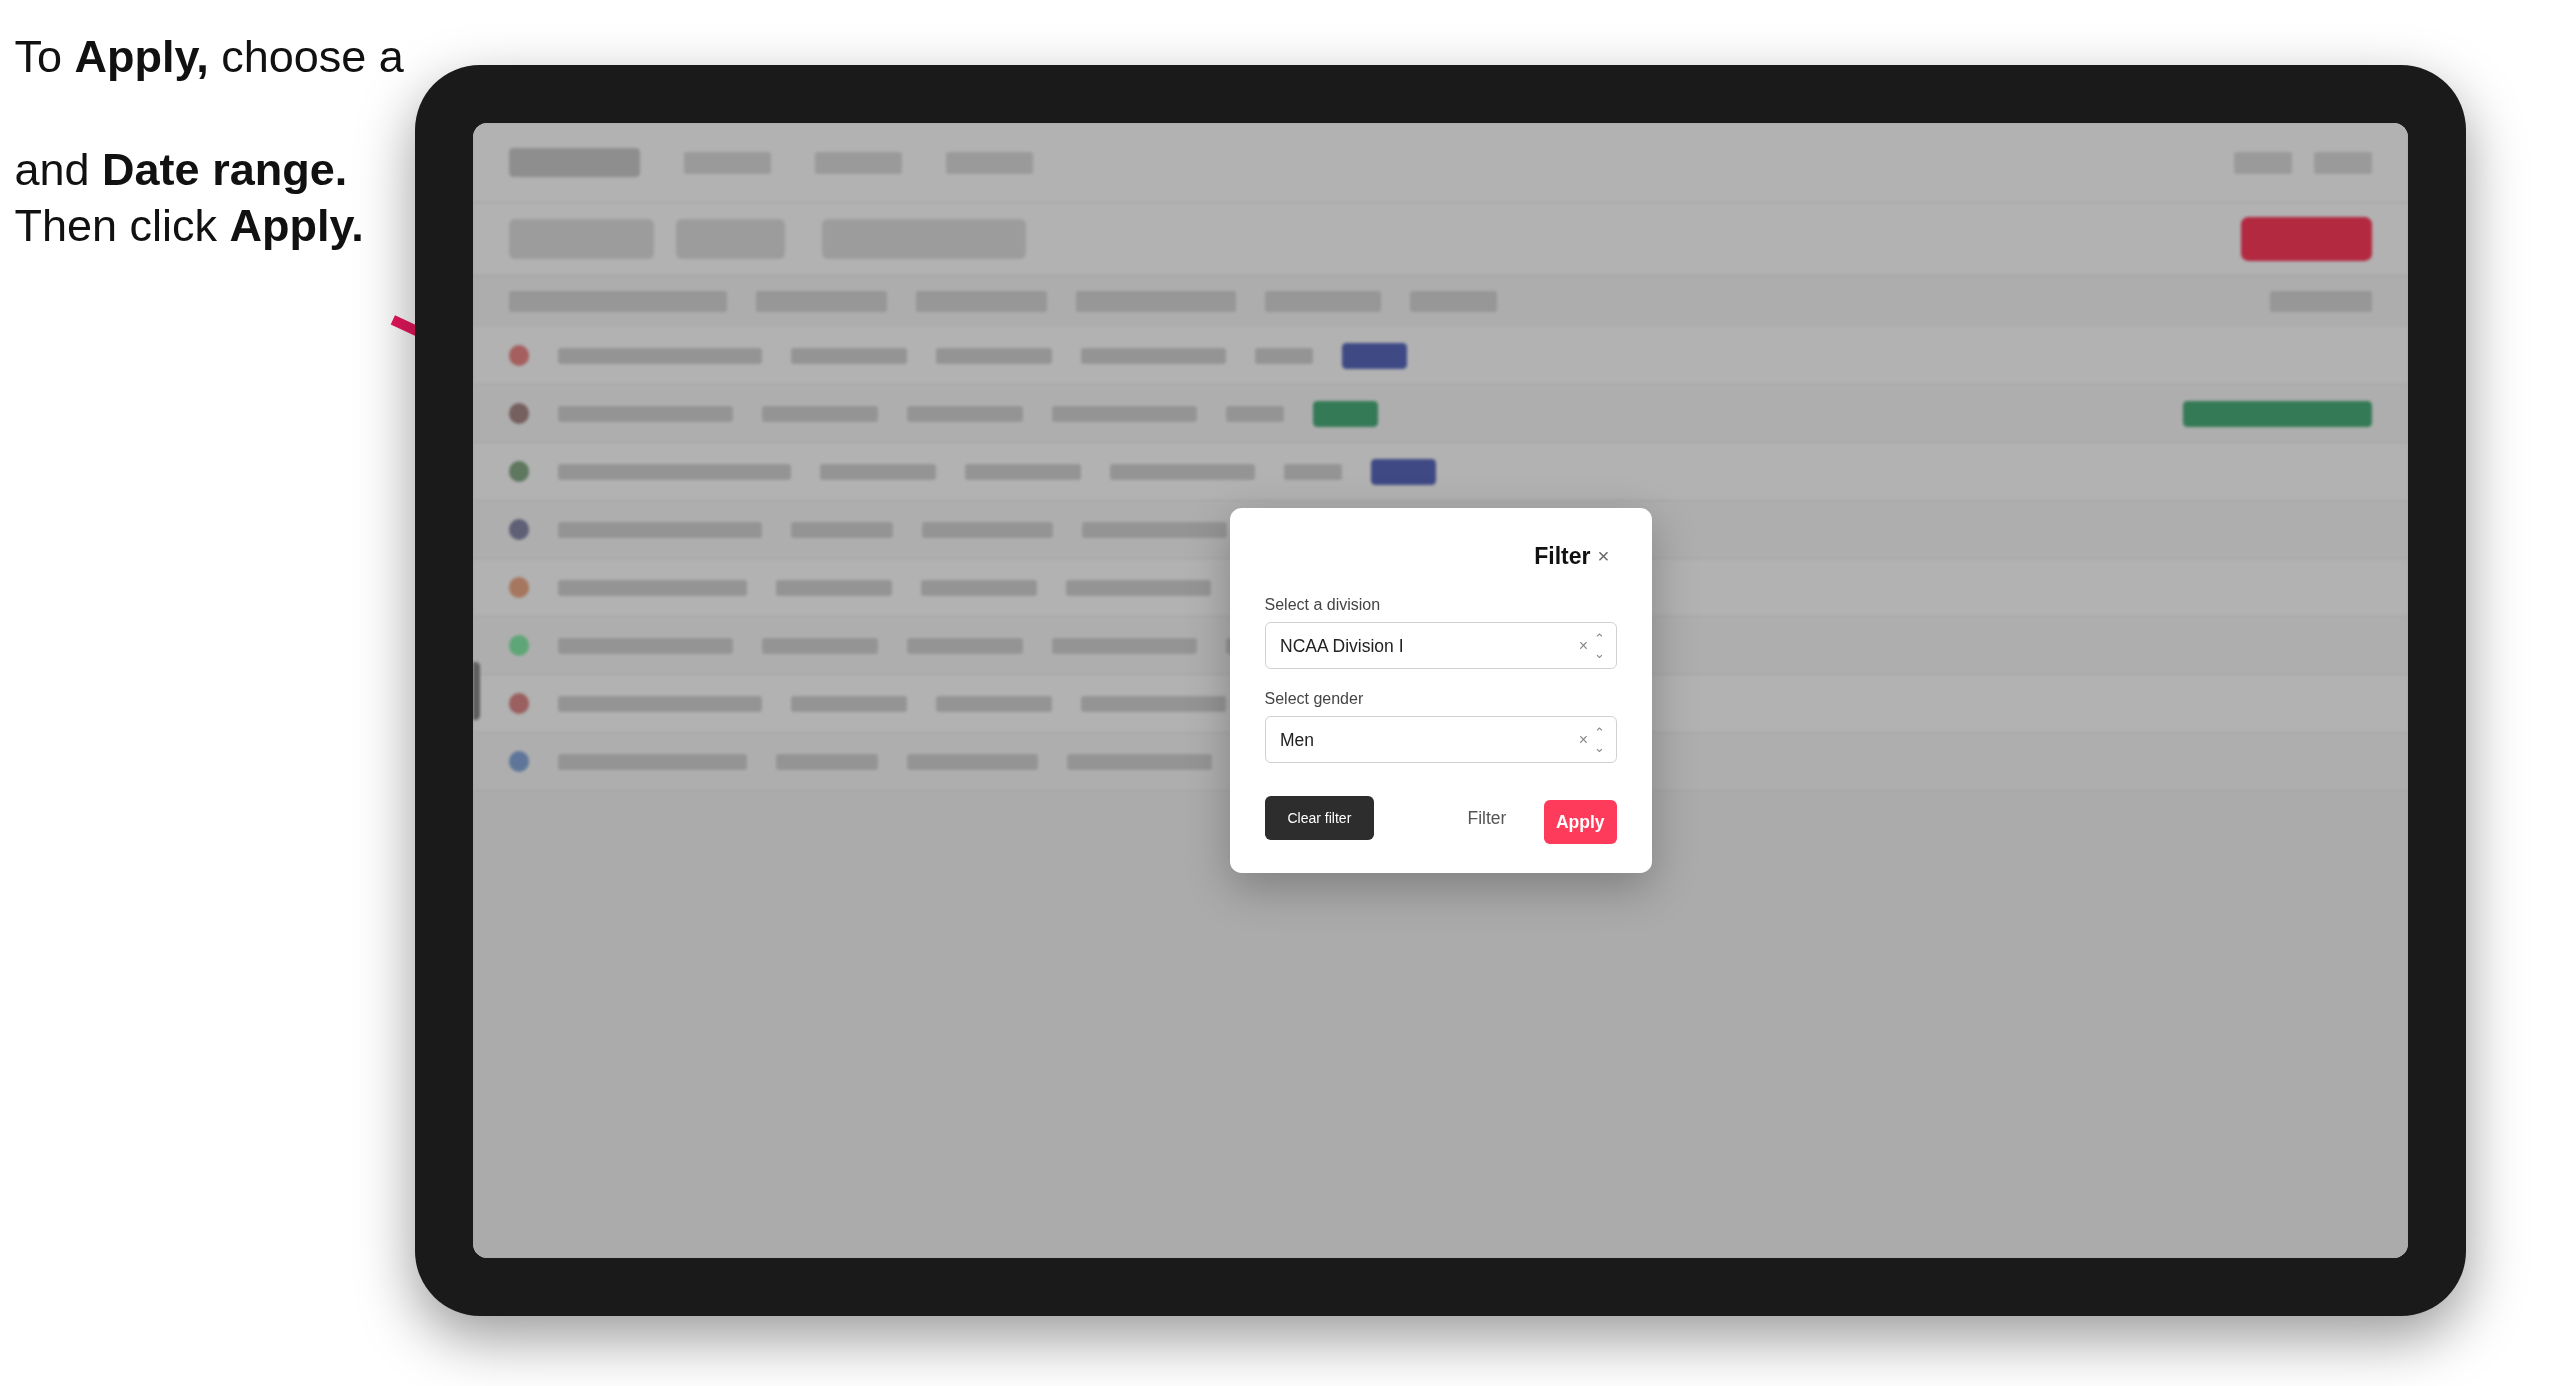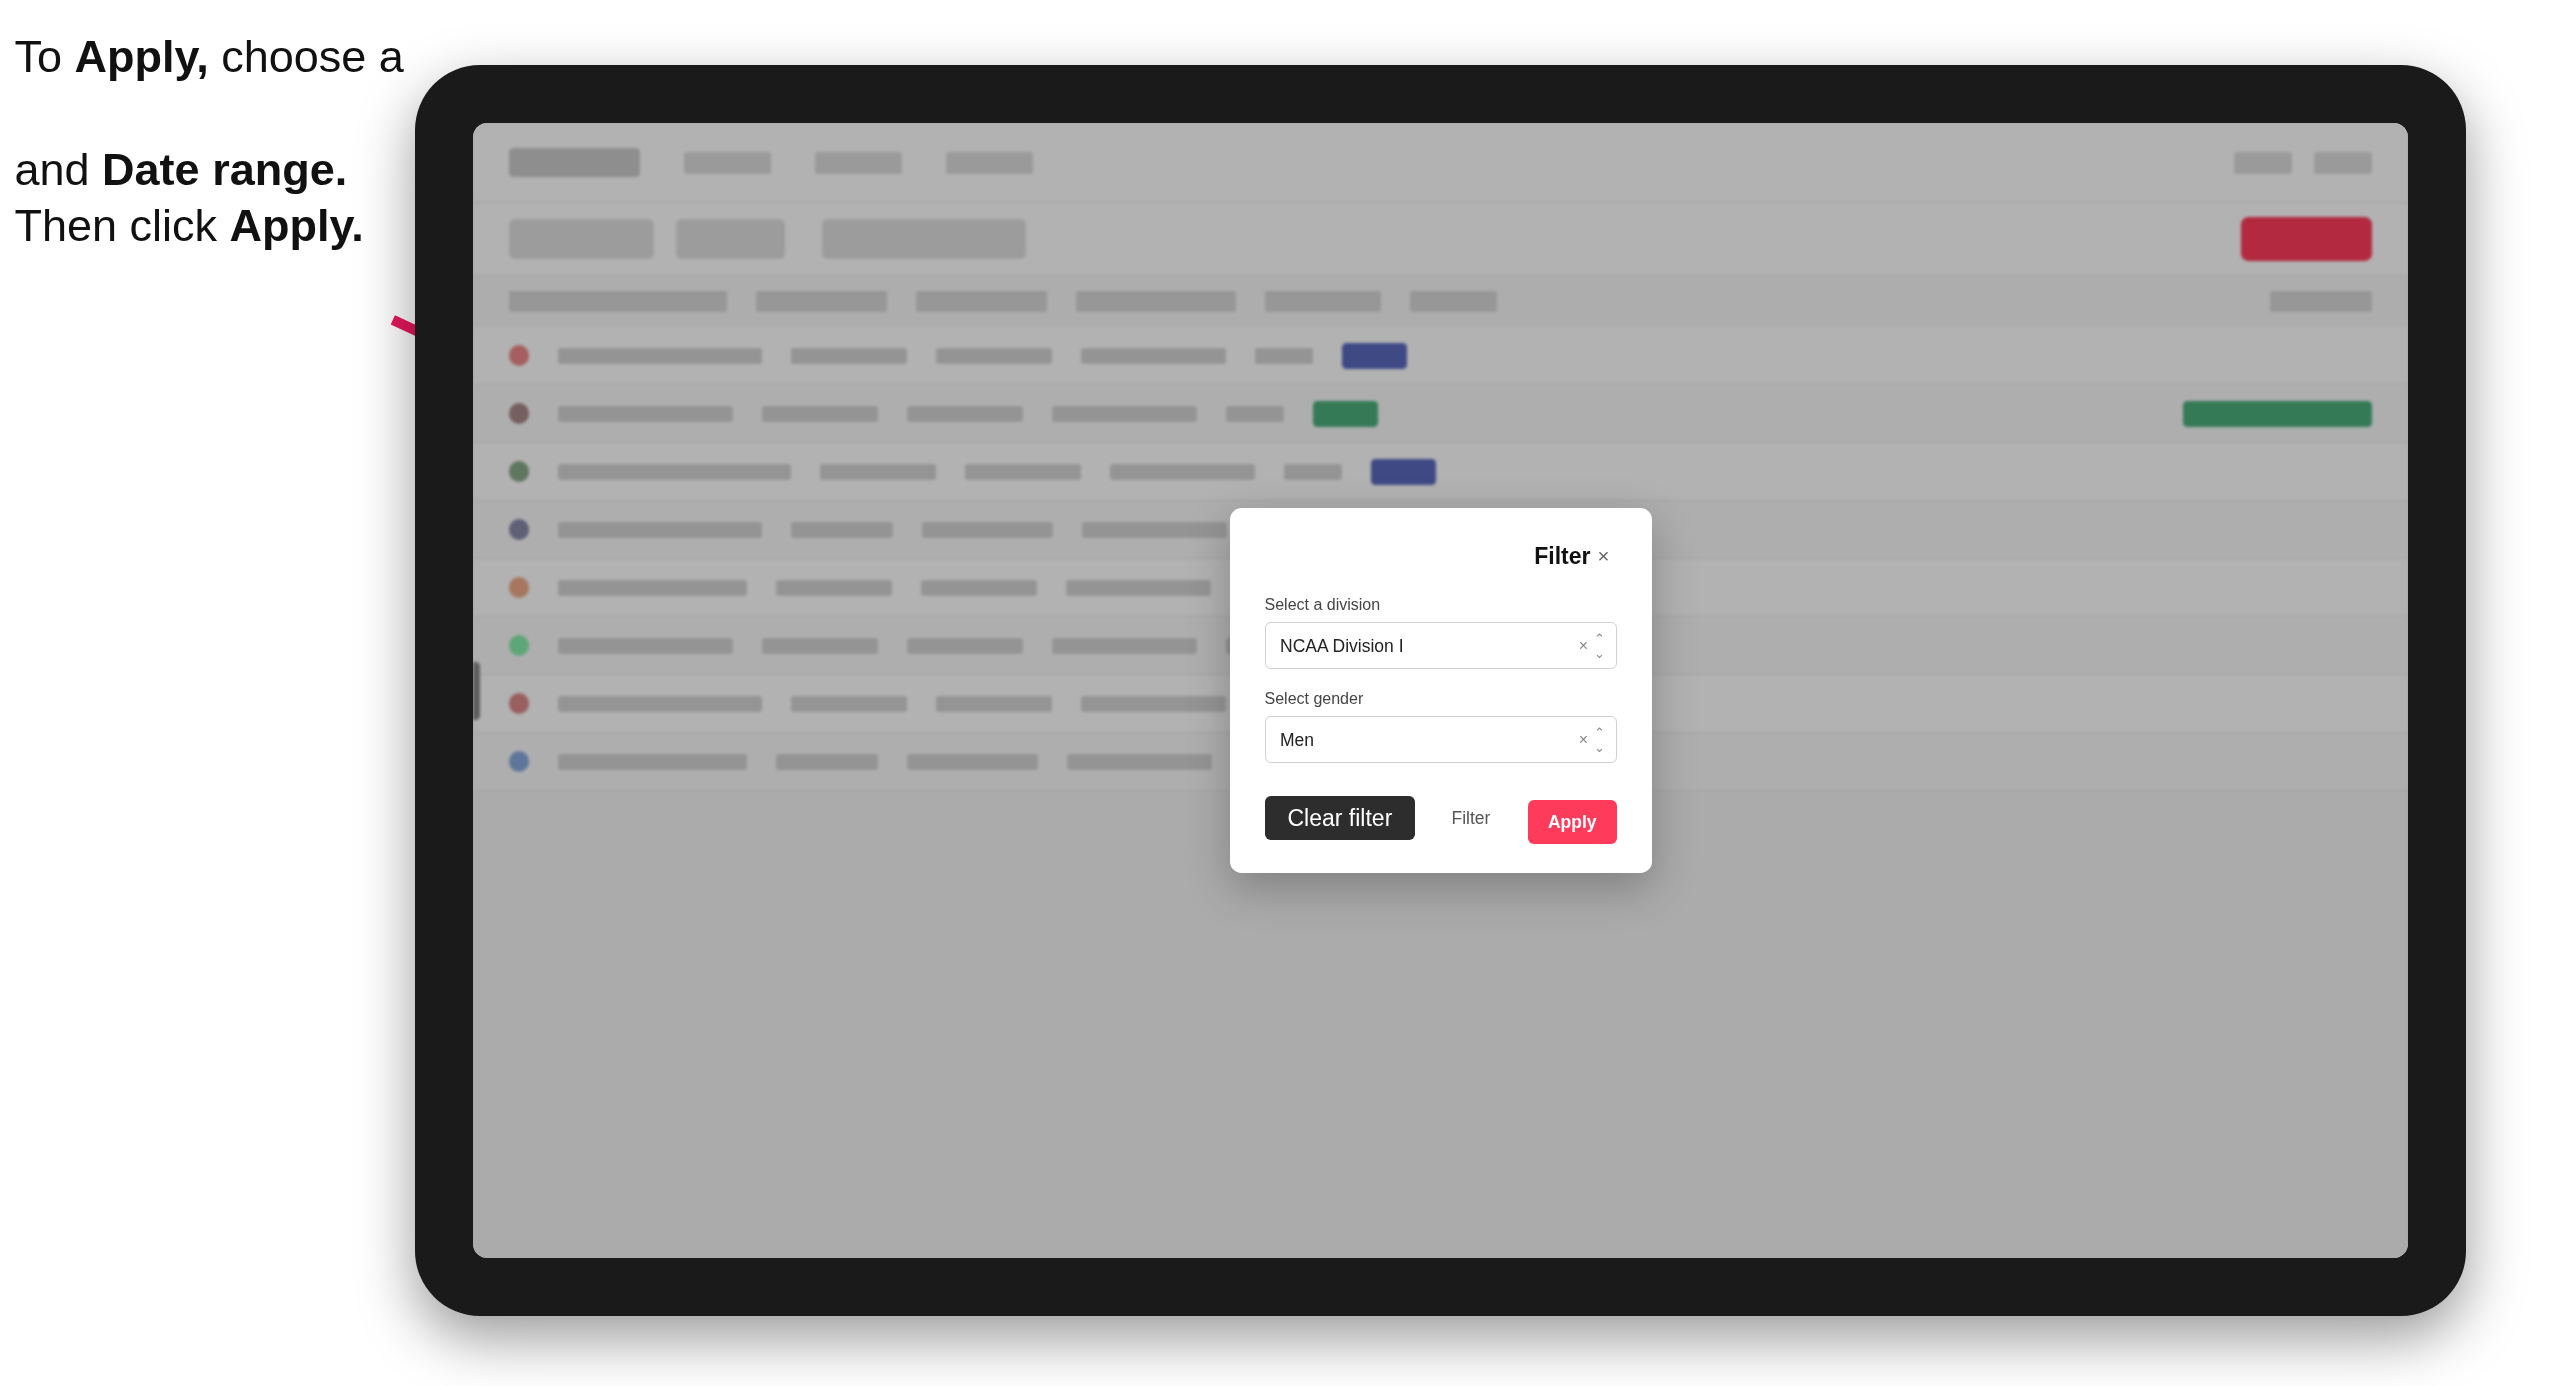--- a/index.html
+++ b/index.html
@@ -302,21 +302,21 @@
       margin-top: 29px;
     }
 
     .btn-clear {
       height: 44px;
       padding: 0 23px;
       background: #2d2d2d;
       color: #ffffff;
       border: none;
       border-radius: 5.8px;
-      font-size: 23px;
+      font-size: 14px;
       font-weight: 500;
       cursor: pointer;
     }
 
     .footer-right {
       display: flex;
       gap: 14.5px;
       align-items: center;
     }
 
@@ -325,21 +325,21 @@
       padding: 0 23px;
       background: transparent;
       color: #555555;
       border: none;
       font-size: 17.5px;
       cursor: pointer;
     }
 
     .btn-apply {
       height: 44px;
-      padding: 0 20px;
+      padding: 0 12px;
       background: #ff3b5c;
       color: #ffffff;
       border: none;
       border-radius: 5.8px;
       font-size: 17.5px;
       font-weight: 600;
       cursor: pointer;
       margin-top: 8px;
     }
 

